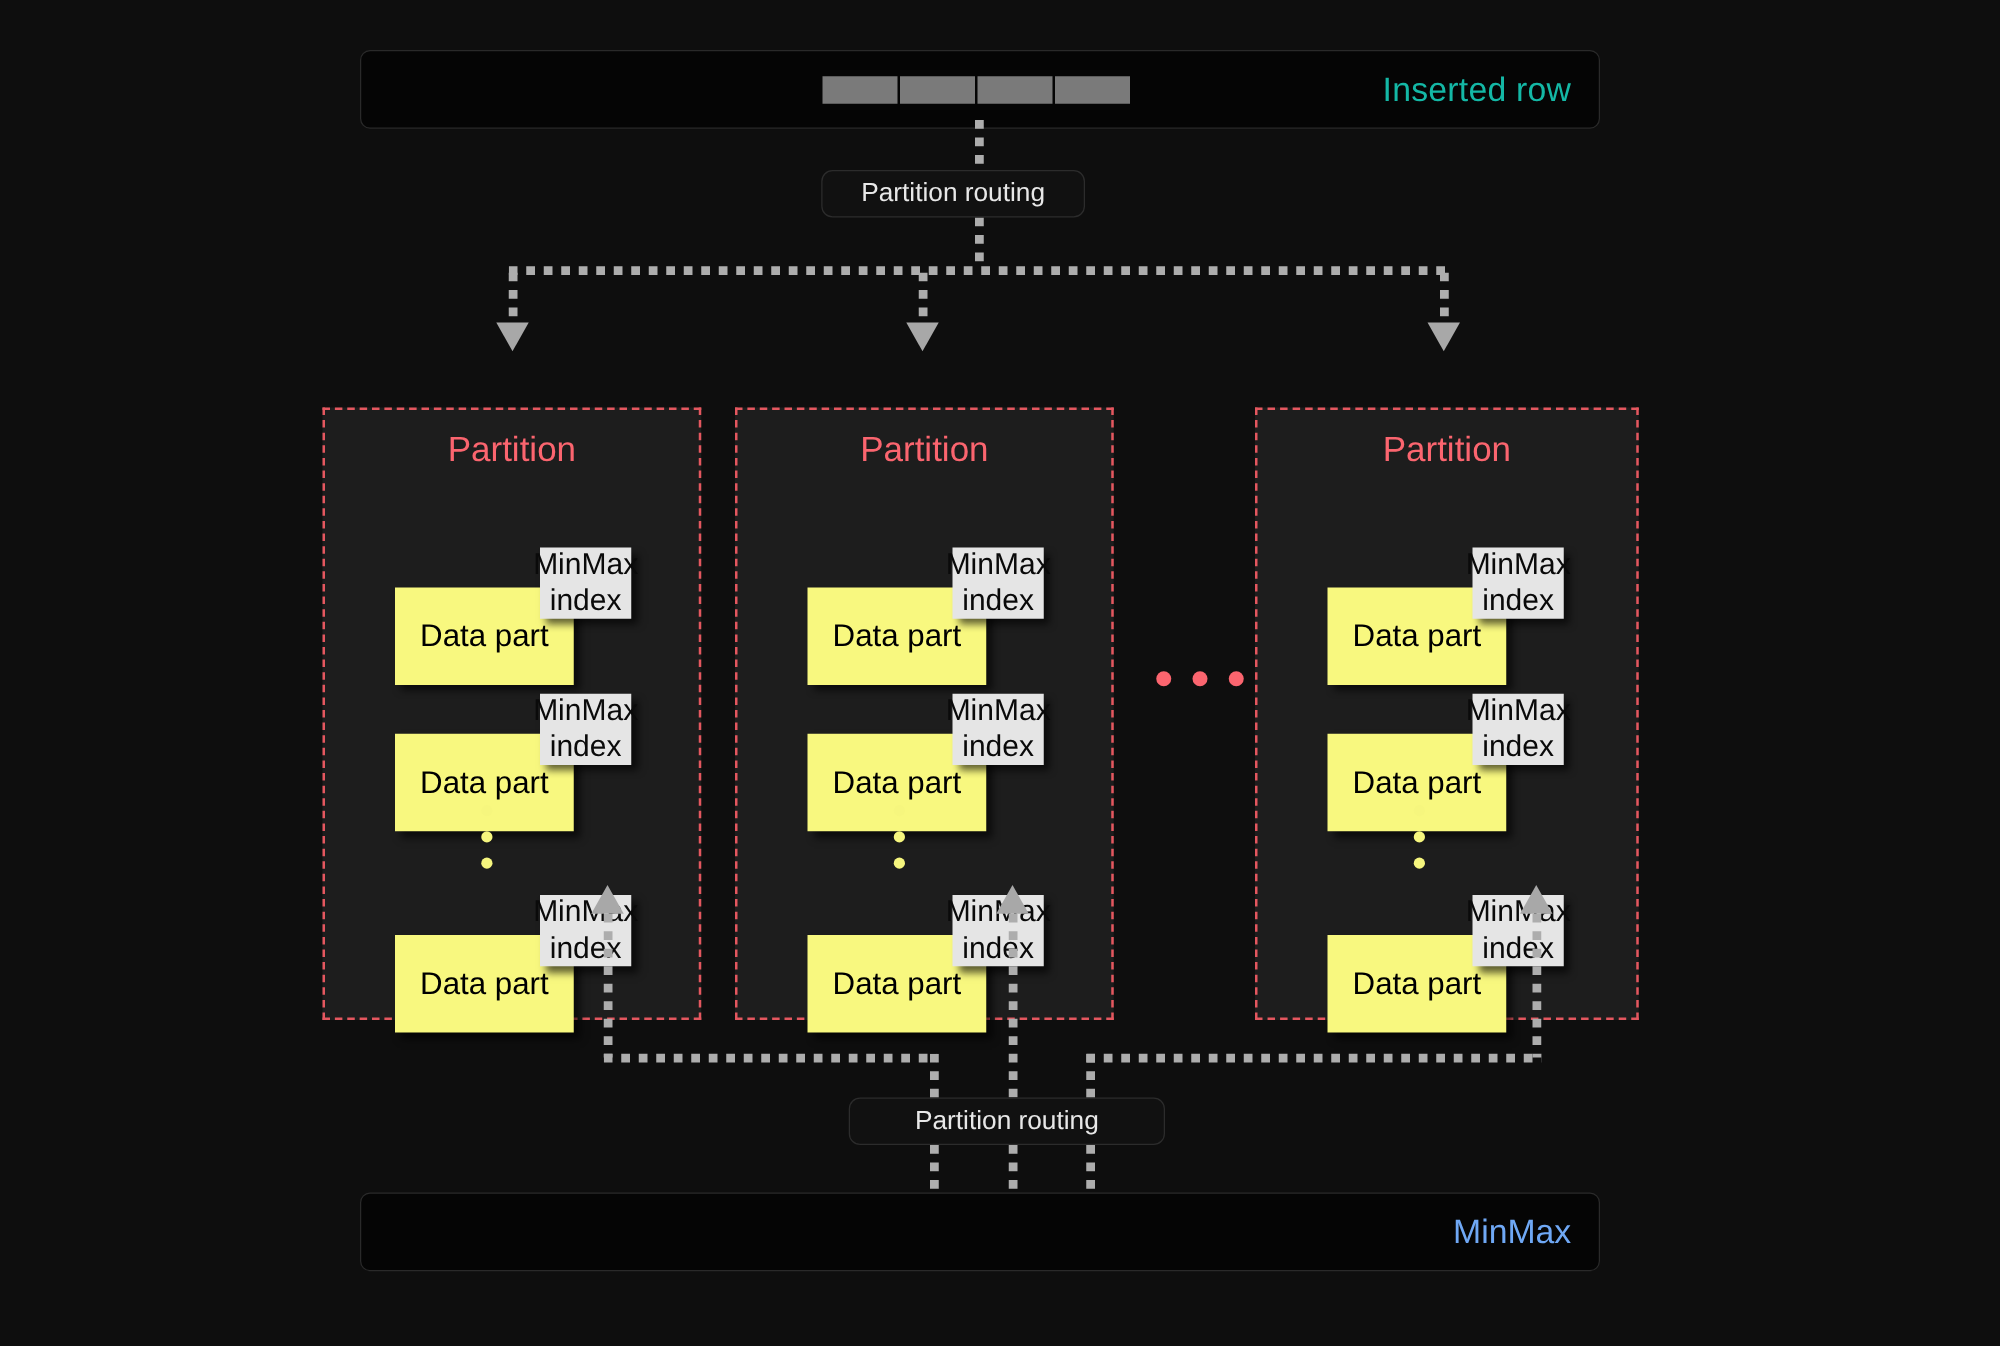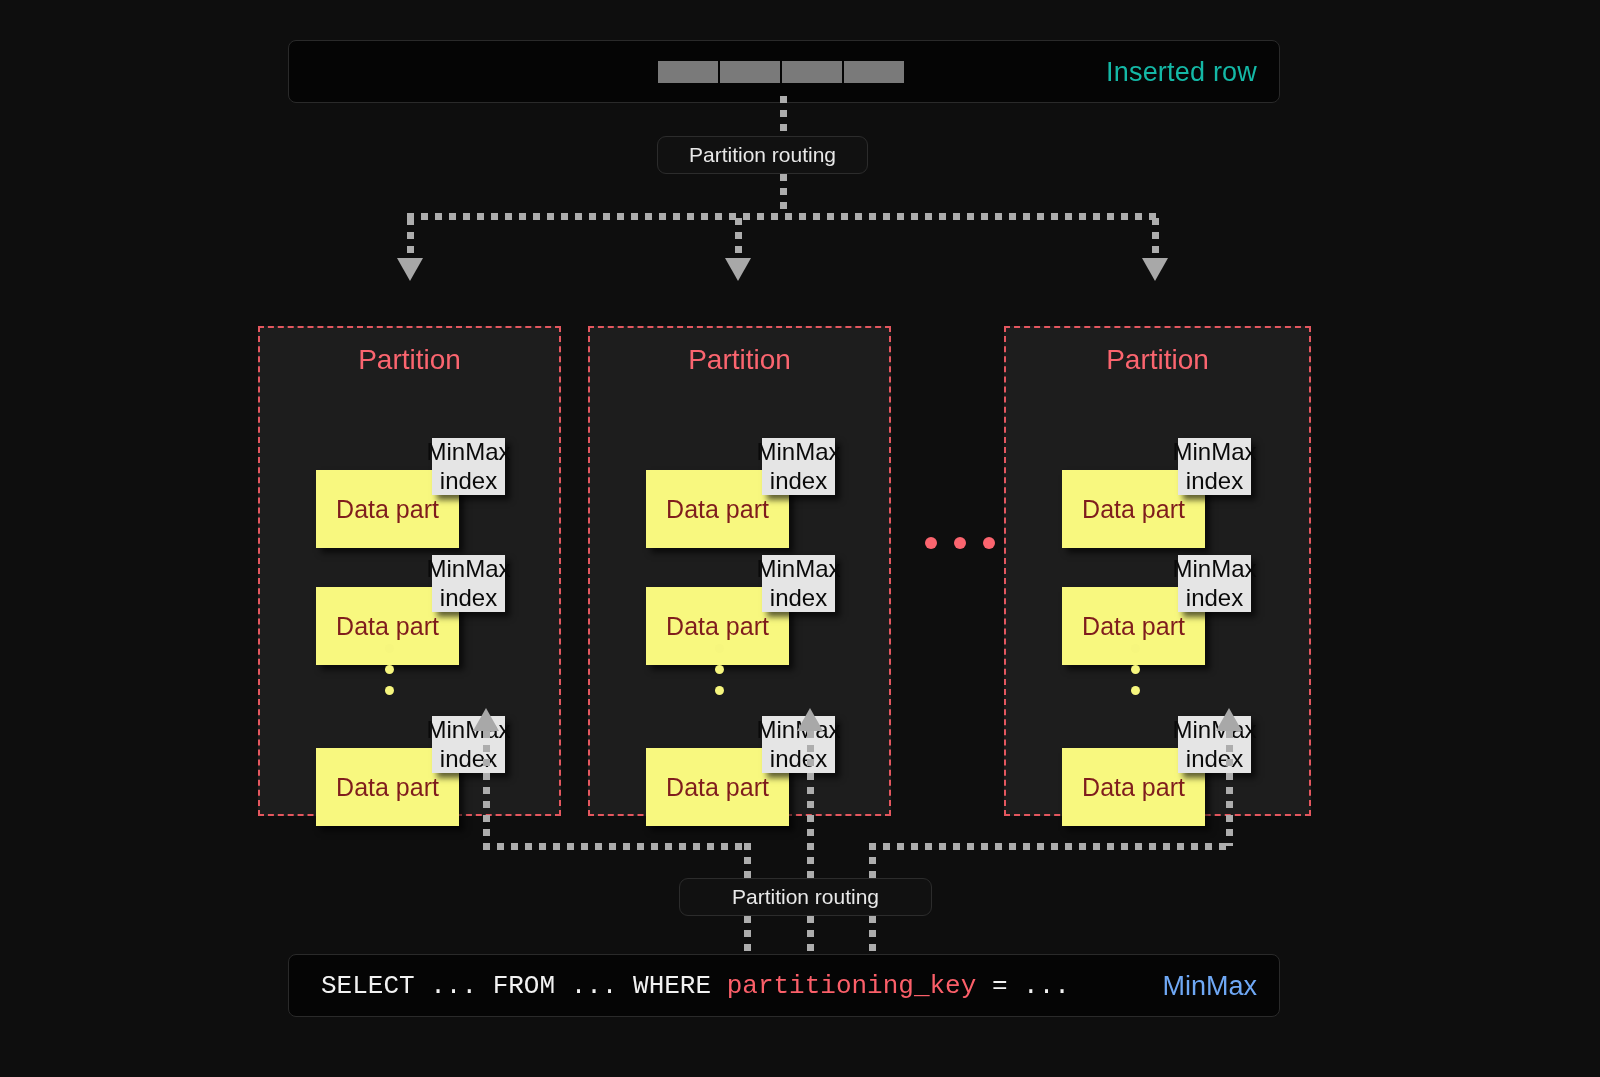--- a/index.html
+++ b/index.html
@@ -152,21 +152,21 @@
   .part-group.r1 { top: 227px; }
   .part-group.r2 { top: 388px; }
 
   .data-part {
     position: absolute;
     left: 0;
     top: 32px;
     width: 143px;
     height: 78px;
     background: #f8f87f;
-    color: #7f1d1d;
+    color: #000000;
     font-size: 25px;
     display: flex;
     align-items: center;
     justify-content: center;
     box-shadow: 5px 5px 6px rgba(0,0,0,.62);
     box-sizing: border-box;
   }
   .minmax {
     position: absolute;
     left: 116px;
@@ -403,17 +403,16 @@
   <div class="dv" style="left:744px; top:843px; height:36px;"></div>
   <div class="dv" style="left:869px; top:843px; height:36px;"></div>
 
   <div class="pill" id="pill-pruning">Partition routing</div>
 
   <div class="dv" style="left:744px; top:916px; height:38px;"></div>
   <div class="dv" style="left:807px; top:916px; height:38px;"></div>
   <div class="dv" style="left:869px; top:916px; height:38px;"></div>
 
   <div class="query-bar">
-    <div class="query-text"><span>SELECT ... FROM ... WHERE </span><span class="query-key">partitioning_key</span><span> = ...</span></div>
     <div class="query-label">MinMax</div>
   </div>
 
 </div>
 
 </body></html>

